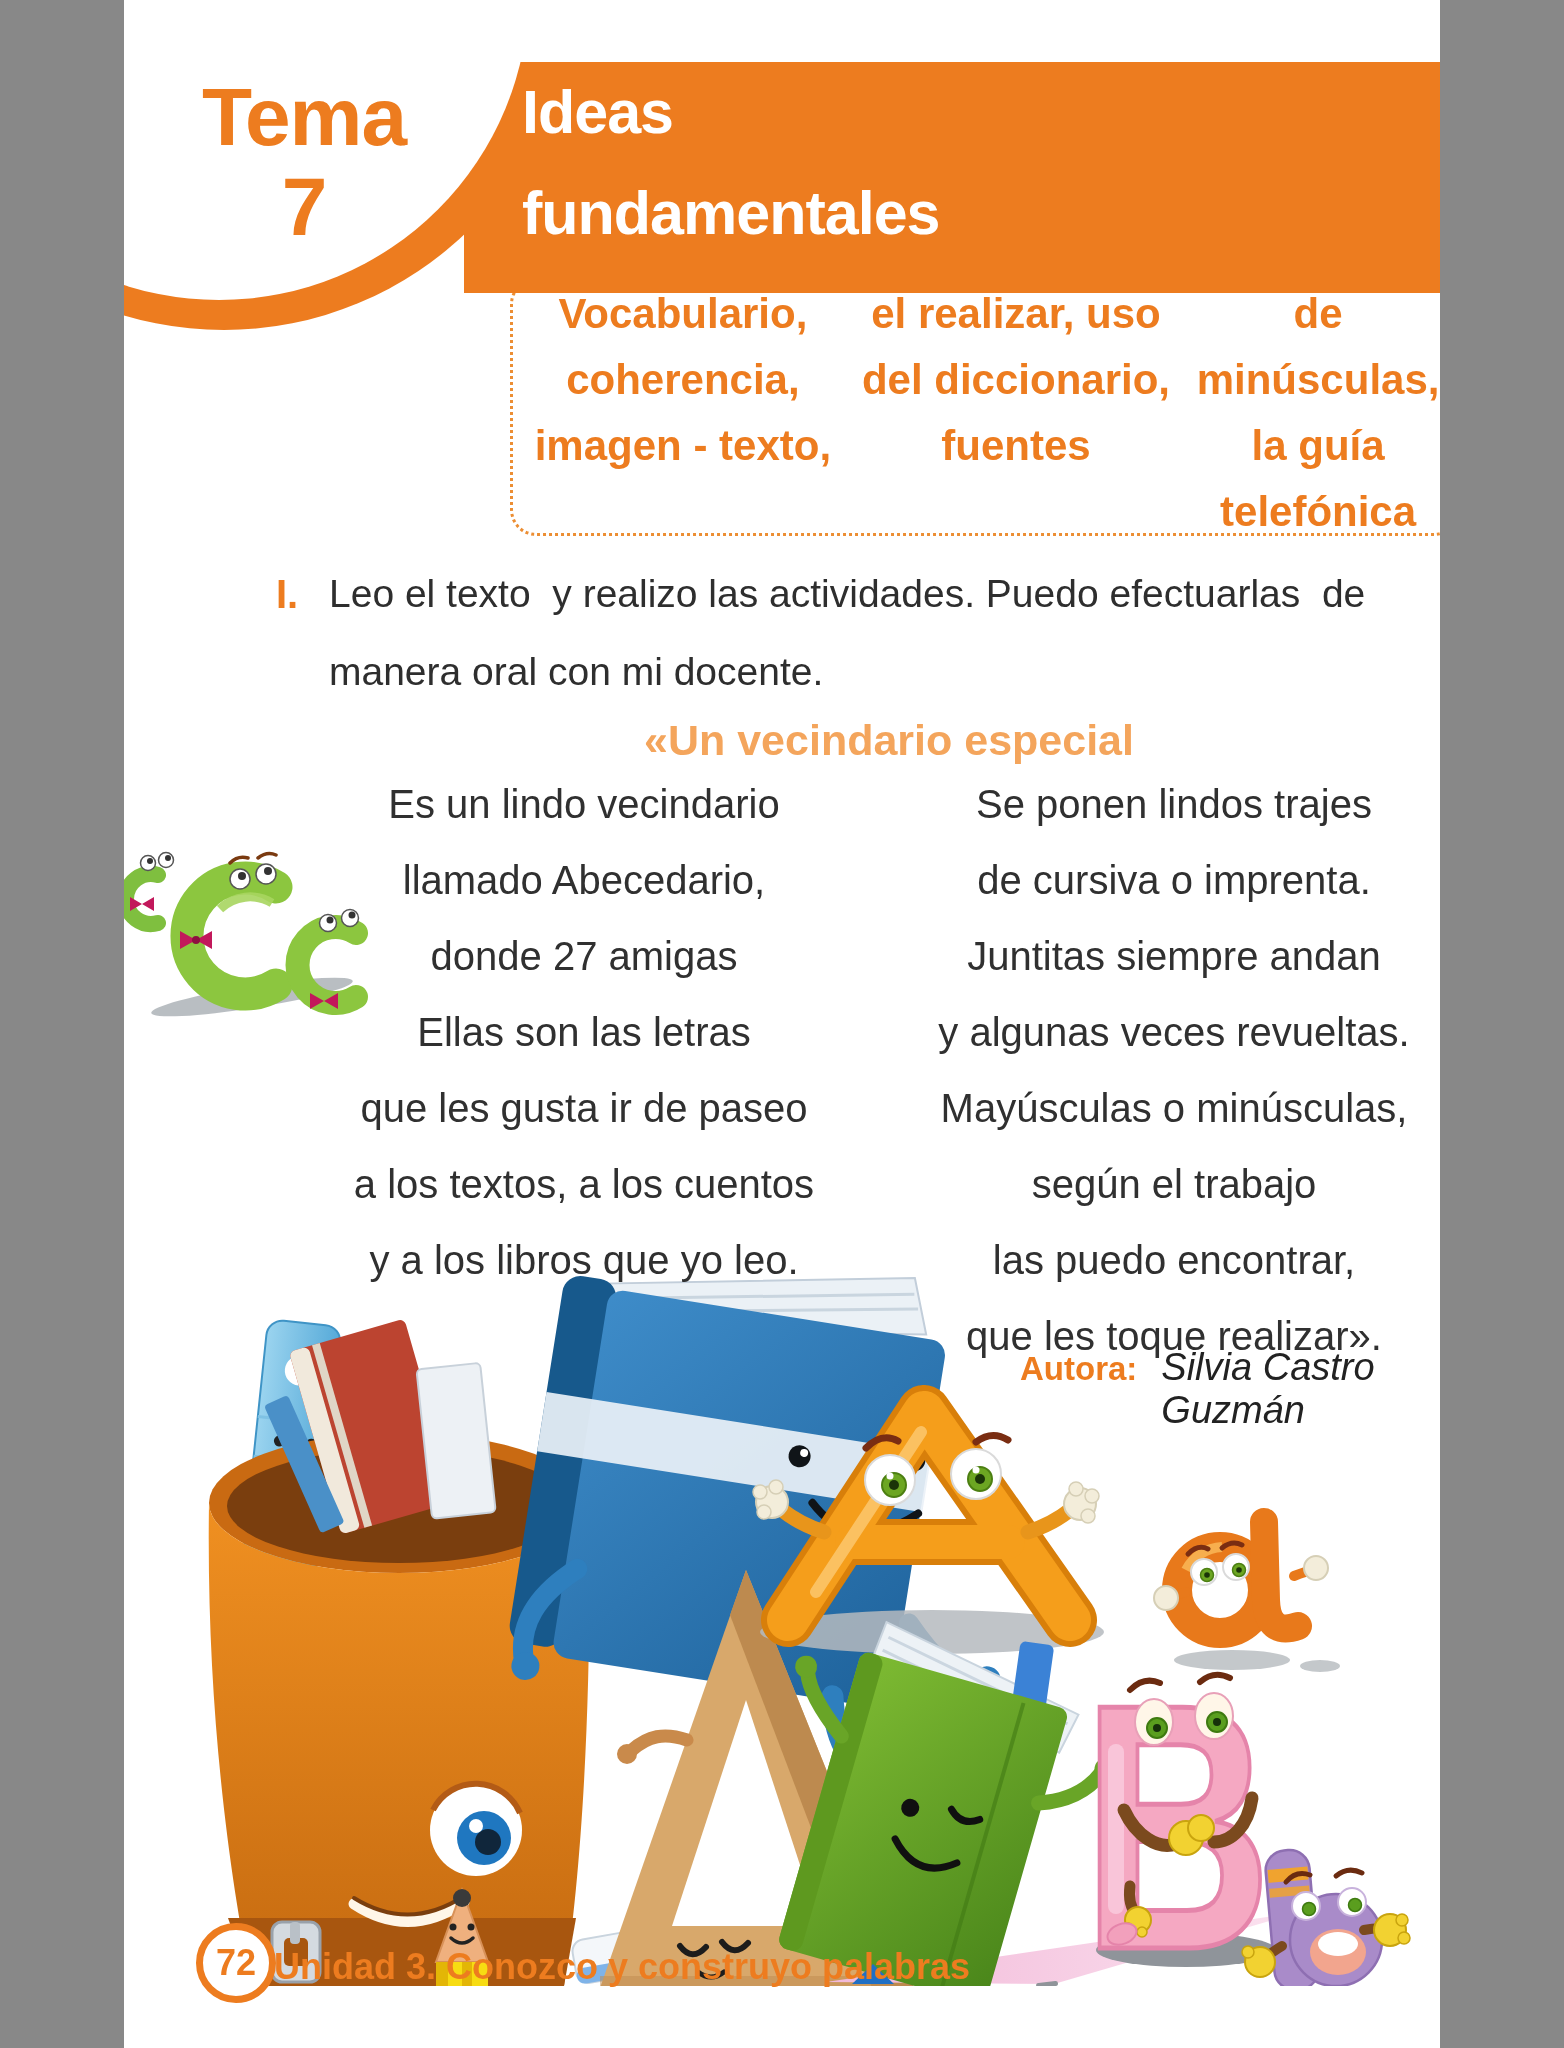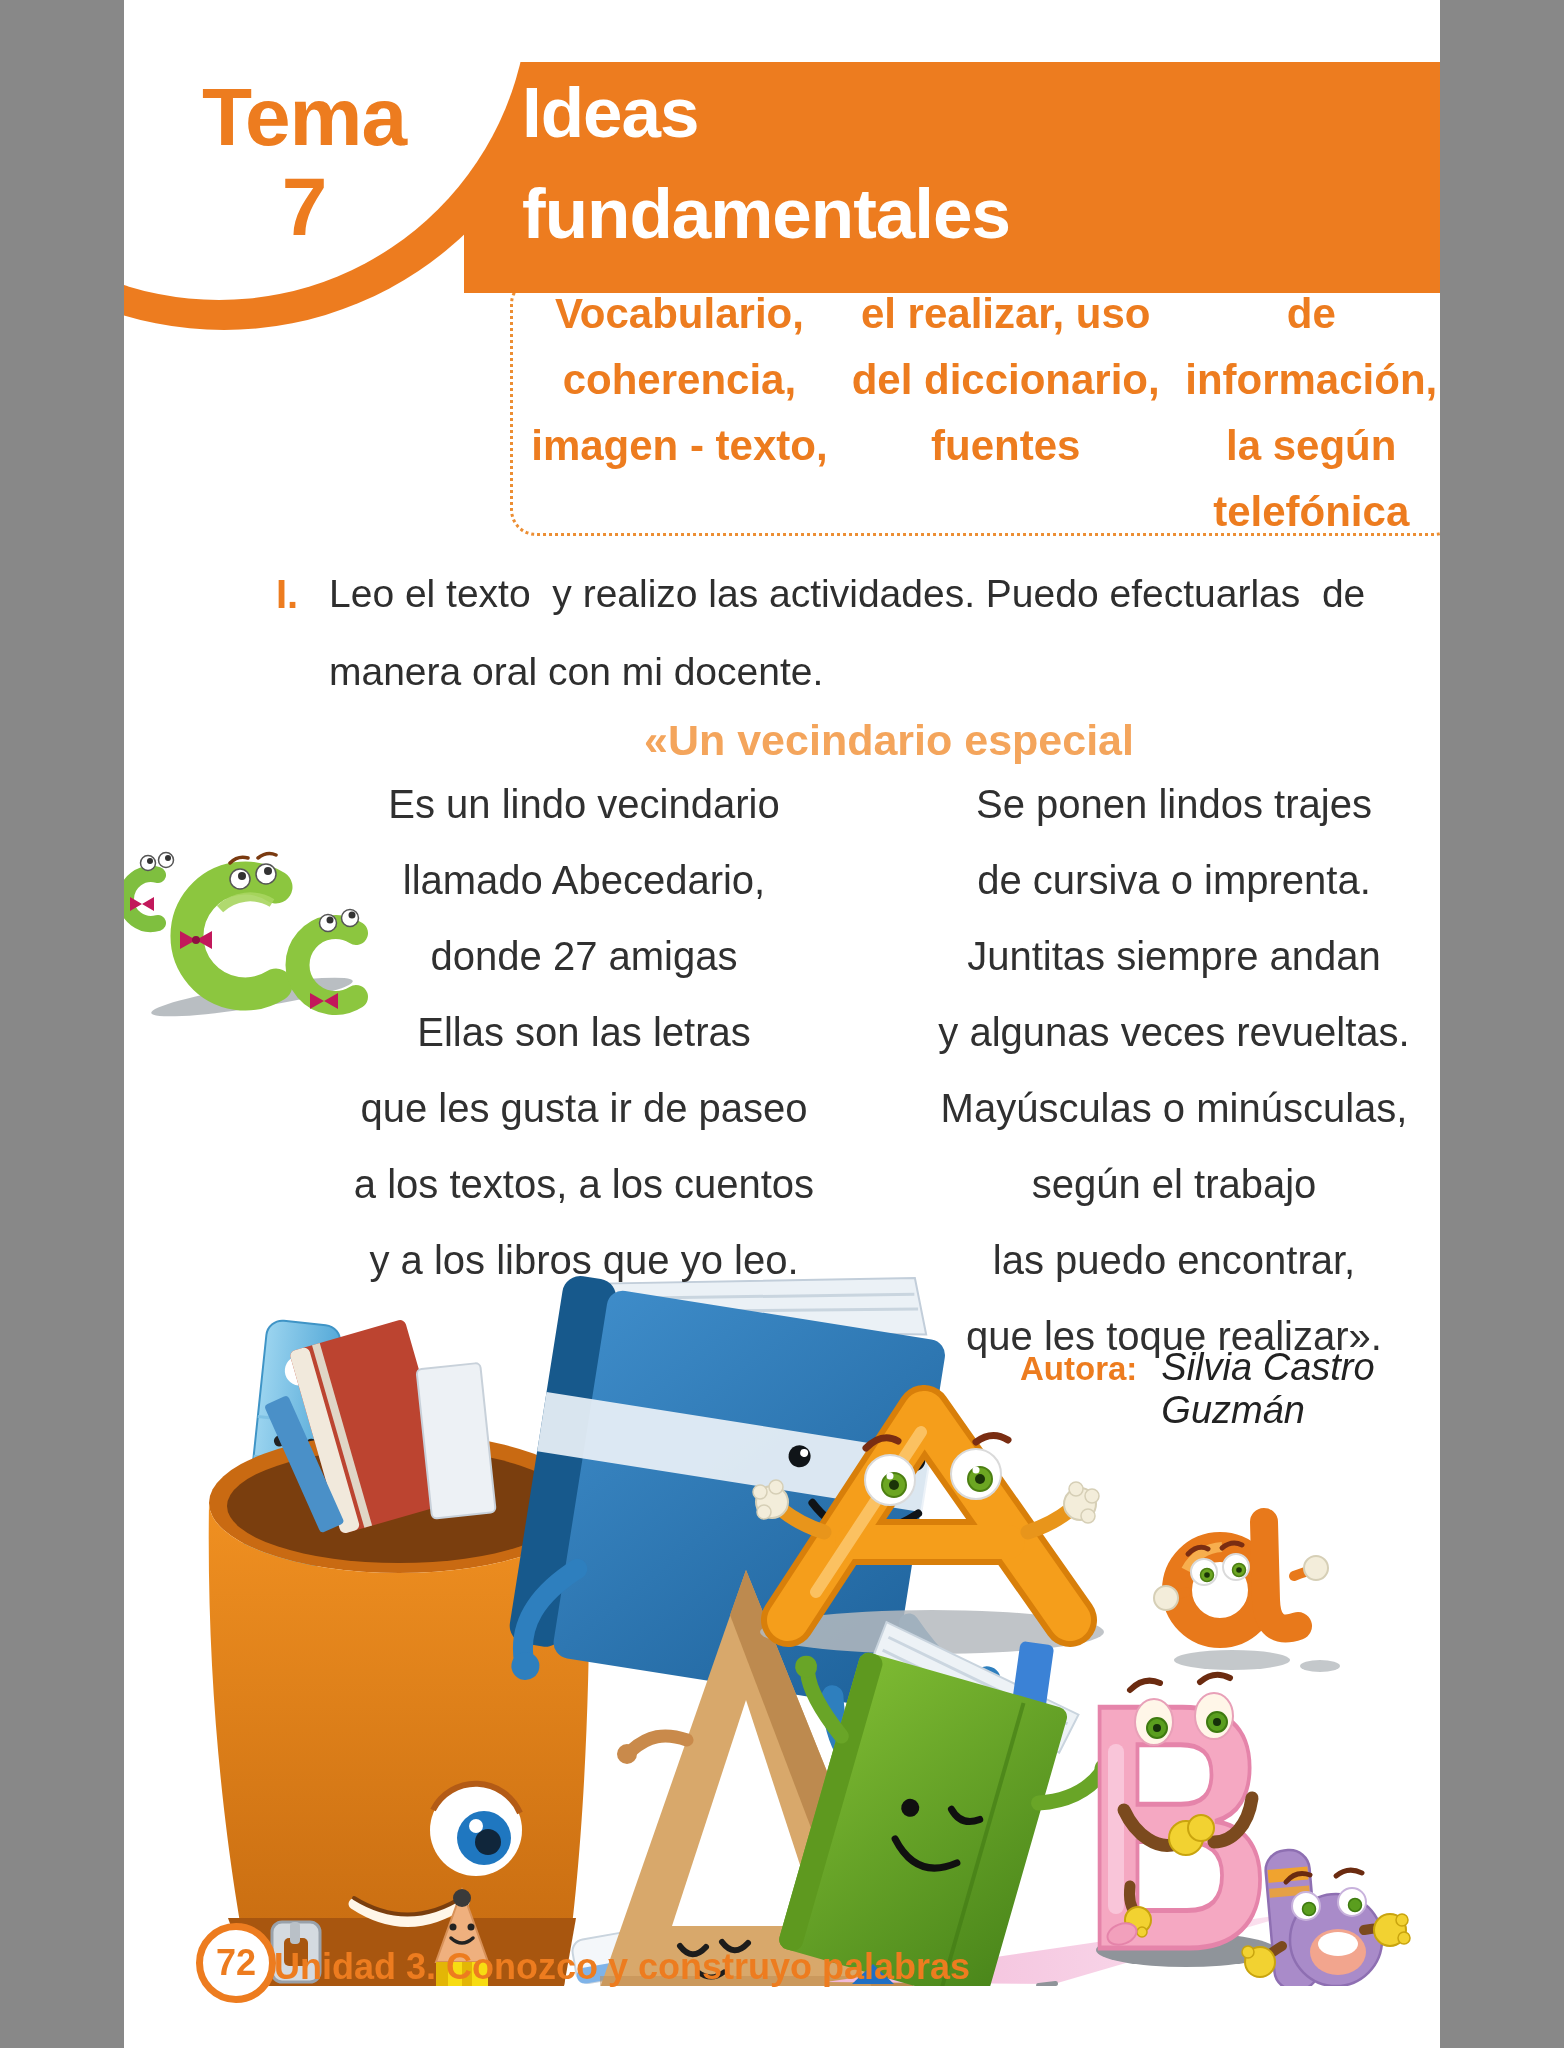--- a/index.html
+++ b/index.html
@@ -3,21 +3,21 @@
 <meta charset="utf-8">
 <style>
   html,body{margin:0;padding:0;background:#888;}
   .page{position:relative;width:1316px;height:2048px;background:#ffffff;overflow:hidden;
         font-family:"Liberation Sans",sans-serif;margin:0 auto;}
   
   .header-decor{position:absolute;left:0;top:0;z-index:2;pointer-events:none;}
   .tema{position:absolute;left:55px;top:72px;width:250px;text-align:center;z-index:3;
         color:#ED7C1F;font-weight:800;font-size:82px;line-height:90px;letter-spacing:-1px;}
   .main-title{position:absolute;left:398px;top:62px;z-index:3;color:#ffffff;font-weight:800;
-        font-size:71px;line-height:101px;letter-spacing:-1px;}
+        font-size:61px;line-height:101px;letter-spacing:-1px;}
   .bulb{position:absolute;left:1331px;top:131px;width:92px;height:92px;z-index:4;}
   
   .subtitle-box{position:absolute;left:386px;top:278px;width:950px;height:258px;z-index:1;
         border:3px dotted #EC8E33;border-radius:26px;box-sizing:border-box;
         display:flex;flex-direction:row;justify-content:flex-end;padding-bottom:26px;}
   .subtitle-box div{text-align:center;color:#ED7C1F;font-weight:800;font-size:42px;line-height:66px;}
   
   .act-marker{position:absolute;left:152px;top:572px;font-size:40px;font-weight:800;color:#ED7C1F;z-index:3;}
   .act-line{position:absolute;left:205px;font-size:39px;color:#2E2E2E;white-space:pre;z-index:3;}
   .act-line.l1{top:572px;} .act-line.l2{top:650px;}
@@ -79,21 +79,21 @@
       <path d="M0 -10 V 22" stroke="#C53A30" stroke-width="3"></path>
       <rect x="-14" y="20" width="28" height="15" rx="3" fill="#1E2A4A"></rect>
       <path d="M-8 20 v15 M0 20 v15 M8 20 v15" stroke="#31406B" stroke-width="3"></path>
       <rect x="-5" y="35" width="10" height="7" rx="3" fill="#1E2A4A"></rect>
     </svg>
   </div>
 
   <div class="subtitle-box">
     <div>Vocabulario, coherencia, imagen - texto,</div>
     <div>el realizar, uso del diccionario, fuentes</div>
-    <div>de información, la según telefónica</div>
+    <div>de minúsculas, la guía telefónica</div>
   </div>
 
   <div class="act-marker">I.</div>
   <div class="act-line l1">Leo el texto  y realizo las actividades. Puedo efectuarlas  de</div>
   <div class="act-line l2">manera oral con mi docente.</div>
 
   <div class="poem-title">«Un vecindario especial</div>
 
   <div class="poem-col left">
     <div>Es un lindo vecindario</div>

